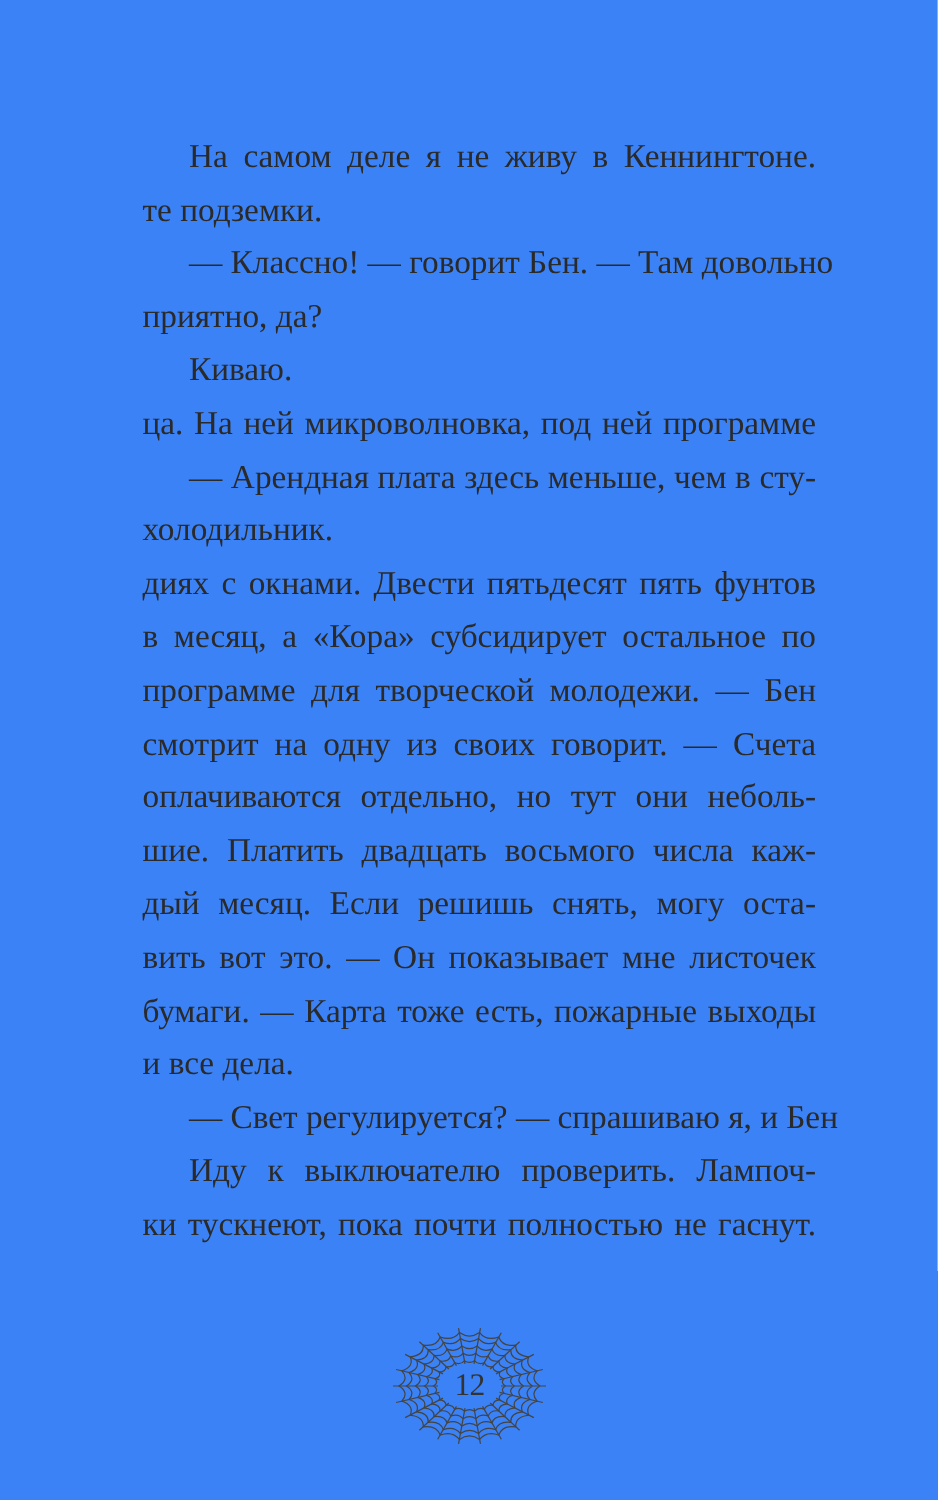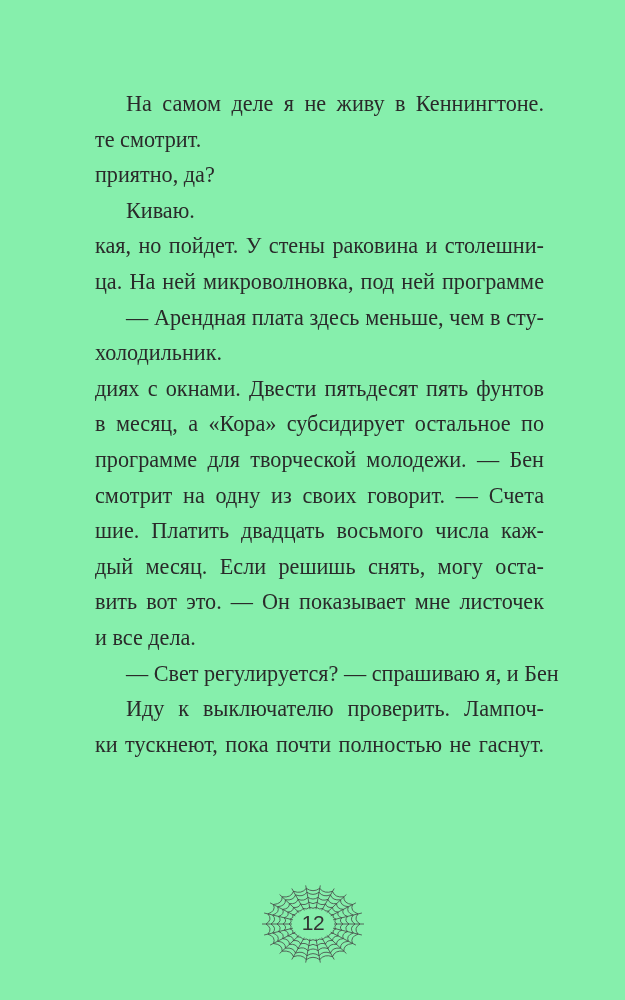--- a/index.html
+++ b/index.html
@@ -11,21 +11,21 @@
       width: 625px;
       height: 1000px;
       position: relative;
       overflow: hidden;
     }
     .page {
       position: absolute;
       left: 0; top: 0;
       width: 625px;
       height: 1000px;
-      background: #86efac;
+      background: #3b82f6;
     }
     .text-block {
       position: absolute;
       left: 95px;
       top: 86px;
       width: 449px;
       font-family: "Liberation Serif", "DejaVu Serif", serif;
       font-size: 22.2px;
       line-height: 35.6px;
       color: #2a2a2a;
@@ -54,48 +54,50 @@
     .folio svg {
       position: absolute;
       left: 0; top: 0;
     }
     .folio-number {
       position: absolute;
       left: 0;
       top: 25px;
       width: 102px;
       text-align: center;
-      font-family: Liberation Sans, sans-serif;
+      font-family: Liberation Serif, serif;
       font-size: 21px;
       line-height: 28px;
       color: #333333;
       letter-spacing: -0.5px;
     }
   </style>
 </head>
 <body>
 
 <div class="page">
   <div class="text-block" id="text-block">
 
   <span class="line indent">На самом деле я не живу в Кеннингтоне.</span>
-      <span class="line last">те смотрит.</span>
+      <span class="line last">те подземки.</span>
+      <span class="line indent">— Классно! — говорит Бен. — Там довольно</span>
       <span class="line last">приятно, да?</span>
       <span class="line indent last">Киваю.</span>
-      <span class="line">кая, но пойдет. У стены раковина и столешни-</span>
       <span class="line">ца. На ней микроволновка, под ней программе</span>
       <span class="line indent">— Арендная плата здесь меньше, чем в сту-</span>
       <span class="line last">холодильник.</span>
       <span class="line">диях с окнами. Двести пятьдесят пять фунтов</span>
       <span class="line">в месяц, а «Кора» субсидирует остальное по</span>
       <span class="line">программе для творческой молодежи. — Бен</span>
       <span class="line">смотрит на одну из своих говорит. — Счета</span>
+      <span class="line">оплачиваются отдельно, но тут они неболь-</span>
       <span class="line">шие. Платить двадцать восьмого числа каж-</span>
       <span class="line">дый месяц. Если решишь снять, могу оста-</span>
       <span class="line">вить вот это. — Он показывает мне листочек</span>
+      <span class="line">бумаги. — Карта тоже есть, пожарные выходы</span>
       <span class="line last">и все дела.</span>
       <span class="line indent">— Свет регулируется? — спрашиваю я, и Бен</span>
       <span class="line indent">Иду к выключателю проверить. Лампоч-</span>
       <span class="line">ки тускнеют, пока почти полностью не гаснут.</span>
     </div>
 
   <div class="folio">
     <svg width="102" height="80" viewBox="0 0 102 80" id="web-svg">
         <g stroke="#444" stroke-width="0.8" fill="none">
           <path d="M75.0 40.0 Q71.4 42.1 74.0 44.8 Q69.8 46.1 71.2 49.2 Q66.6 49.6 66.7 52.8 Q62.2 52.3 61.0 55.5 Q56.8 54.0 54.4 56.8 Q51.0 54.6 47.6 56.8 Q45.2 54.0 41.0 55.5 Q39.8 52.3 35.3 52.8 Q35.4 49.6 30.8 49.2 Q32.2 46.1 28.0 44.8 Q30.6 42.1 27.0 40.0 Q30.6 37.9 28.0 35.2 Q32.2 33.9 30.8 30.8 Q35.4 30.4 35.3 27.2 Q39.8 27.7 41.0 24.5 Q45.2 26.0 47.6 23.2 Q51.0 25.4 54.4 23.2 Q56.8 26.0 61.0 24.5 Q62.2 27.7 66.7 27.2 Q66.6 30.4 71.2 30.8 Q69.8 33.9 74.0 35.2 Q71.4 37.9 75.0 40.0"></path>

